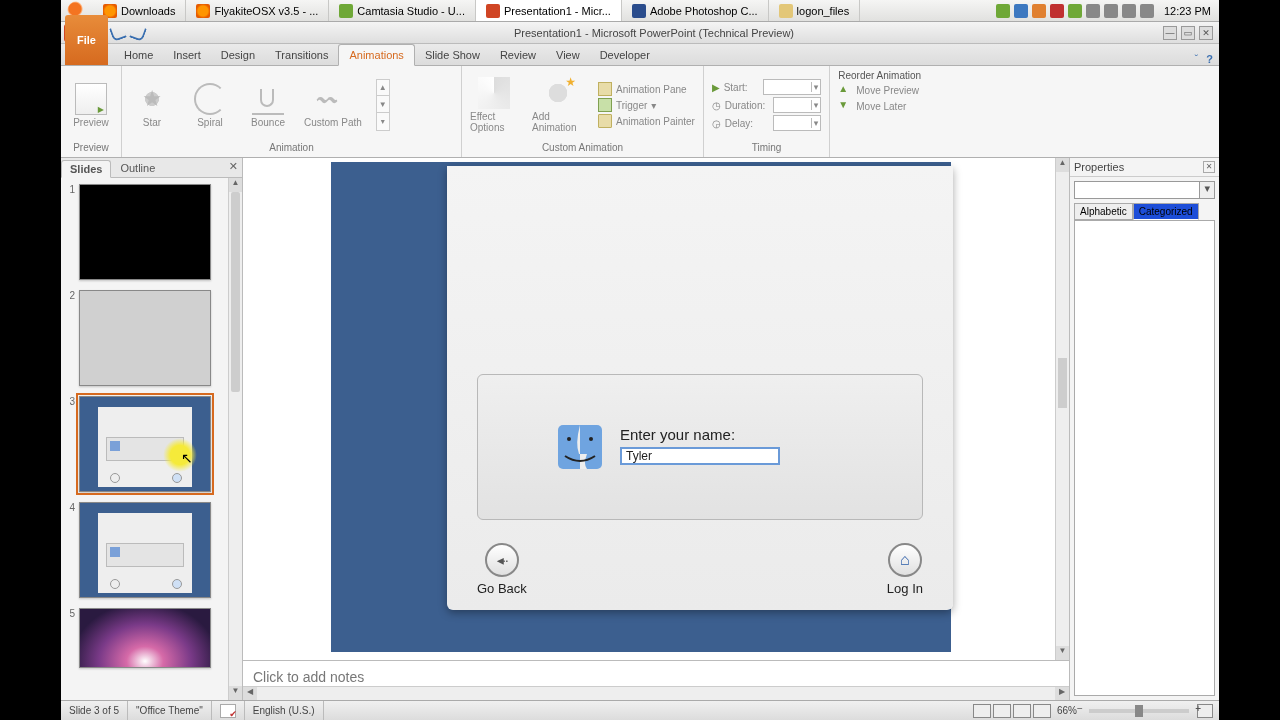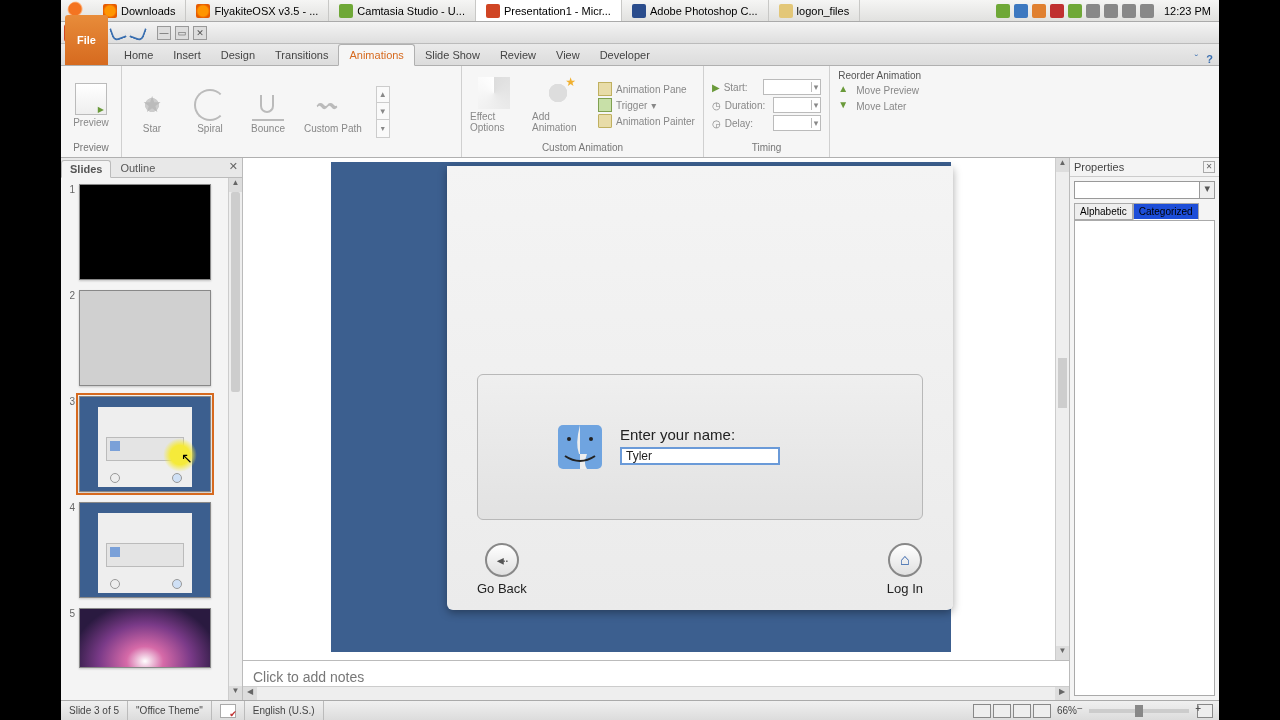--- a/index.html
+++ b/index.html
@@ -207,20 +207,21 @@
 
 <div class="ppt-window">
 
   <div class="titlebar">
     <div class="sys-menu"></div>
     <div class="qat">
       <div class="qat-ico qat-save"></div>
       <div class="qat-ico qat-undo"></div>
       <div class="qat-ico qat-redo"></div>
     </div>
+    <div class="title">Presentation1 - Microsoft PowerPoint (Technical Preview)</div>
     <div class="winbtns">
       <div class="winbtn">—</div>
       <div class="winbtn">▭</div>
       <div class="winbtn">✕</div>
     </div>
   </div>
 
   <div class="ribbon-tabs">
     <div class="file-tab">File</div>
     <div class="rtab">Home</div>
@@ -265,20 +266,21 @@
         <div class="big-btn">
             <div class="big-ico ico-path"></div>
             <span>Custom Path</span>
           </div>
         <div class="gallery-thin">
             <div>▲</div>
             <div>▼</div>
             <div>▾</div>
           </div>
       </div>
+      <div class="rgroup-label">Animation</div>
     </div>
     <div class="rgroup">
       <div class="rgroup-body">
         <div class="big-btn">
             <div class="big-ico ico-effect"></div>
             <span style="width:48px;">Effect Options</span>
           </div>
         <div class="big-btn">
             <div class="big-ico ico-add"></div>
             <span style="width:52px;">Add Animation</span>

